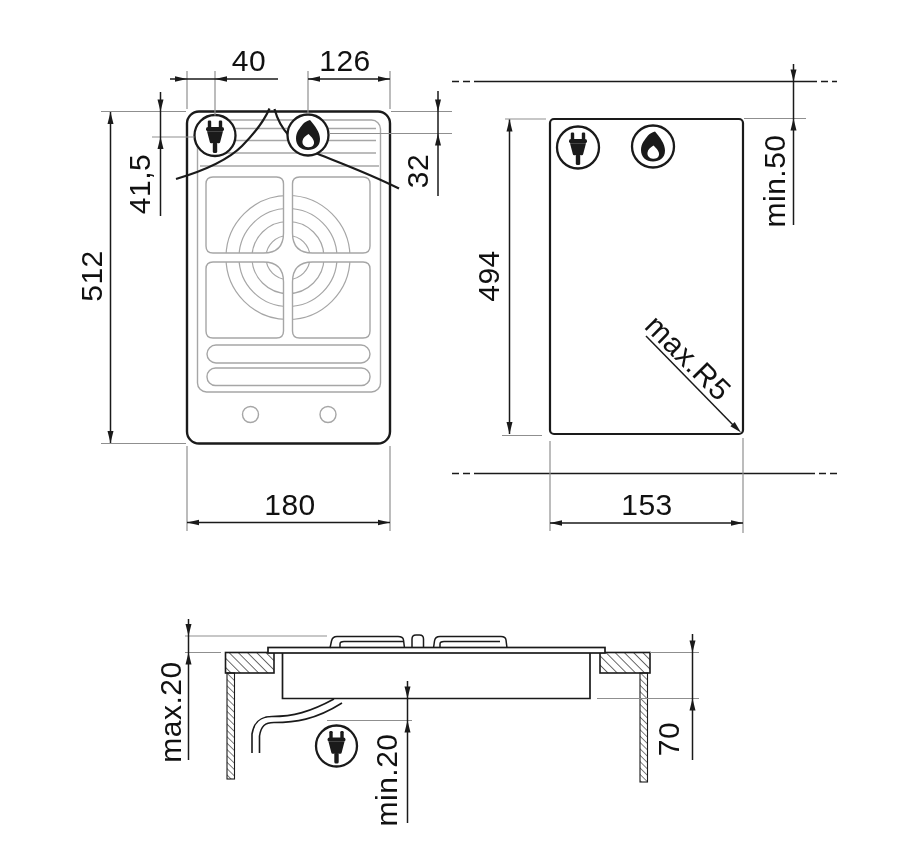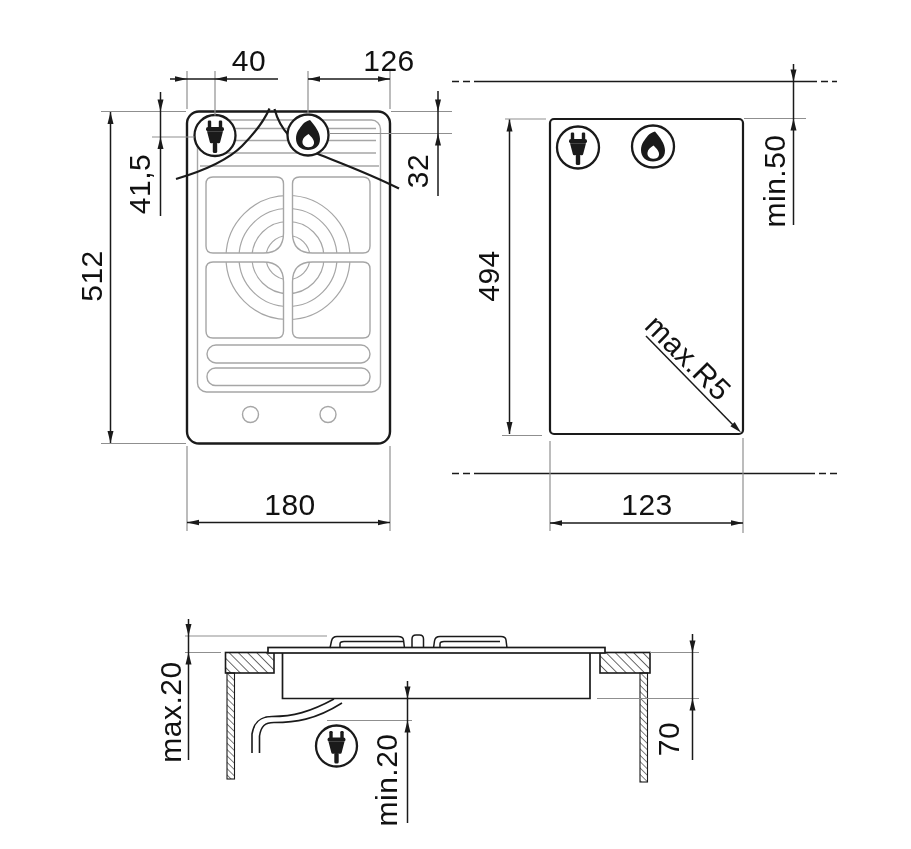--- a/index.html
+++ b/index.html
@@ -232,28 +232,28 @@
       <polygon points="188.5,652.5 185.5,664.5 191.5,664.5"></polygon>
       <polygon points="407.5,698.5 404.5,686.5 410.5,686.5"></polygon>
       <polygon points="407.5,720.5 404.5,732.5 410.5,732.5"></polygon>
       <polygon points="692.5,652.5 689.5,640.5 695.5,640.5"></polygon>
       <polygon points="692.5,698.5 689.5,710.5 695.5,710.5"></polygon>
     </g>
   </g>
 </svg>
 
 <div class="dim" style="left:249px;top:61px;">40</div>
-<div class="dim" style="left:345px;top:61px;margin-left:44px;">126</div>
+<div class="dim" style="left:345px;top:61px;">126</div>
 <div class="dim rotccw" style="left:140px;top:184px;">41,5</div>
 <div class="dim rotccw" style="left:418px;top:171px;">32</div>
 <div class="dim rotccw" style="left:92px;top:276px;">512</div>
 <div class="dim" style="left:290px;top:505px;">180</div>
 
 <div class="dim rotccw" style="left:489px;top:276px;">494</div>
-<div class="dim" style="left:647px;top:505px;">123</div>
+<div class="dim" style="left:647px;top:505px;">153</div>
 <div class="dim rotccw" style="left:775px;top:181px;">min.50</div>
 <div class="dim rot45" style="left:688px;top:358px;">max.R5</div>
 
 <div class="dim rotccw" style="left:171px;top:712px;">max.20</div>
 <div class="dim rotccw" style="left:387px;top:780px;">min.20</div>
 <div class="dim rotccw" style="left:669px;top:739px;">70</div>
 
 </div>
 
 </body></html>

